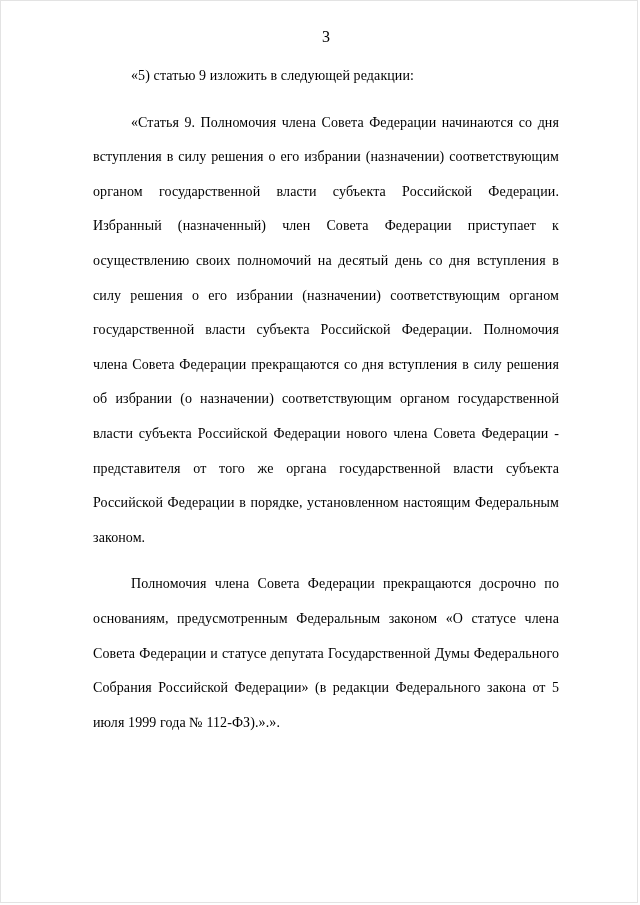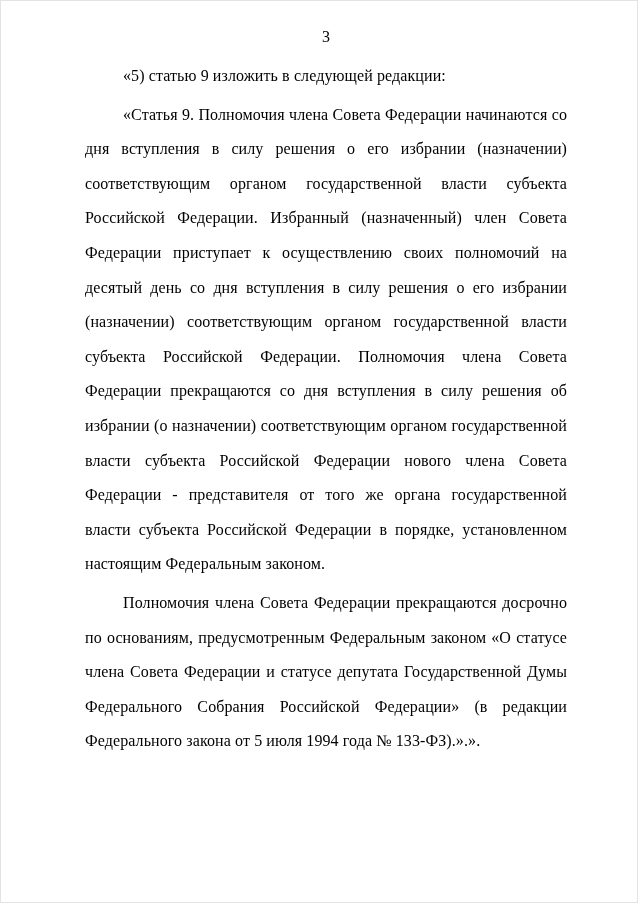--- a/index.html
+++ b/index.html
@@ -21,37 +21,37 @@
   .content {
     padding: 26px 66px 0 80px;
   }
   .page-number {
     text-align: center;
     font-size: 16px;
     line-height: 20px;
     margin: 0 0 12px 0;
   }
   p.para {
-    margin: 4px;
-    font-size: 16px;
+    margin: 12px;
+    font-size: 14px;
     line-height: 34.6px;
     text-align: justify;
     text-indent: 38px;
     letter-spacing: 0.1px;
   }
   p.para b {
     font-weight: normal;
   }
 </style>
 </head>
 <body>
 
 <div class="page">
   <div class="content">
     <div class="page-number">3</div>
 
     <p class="para"><span>«5) статью 9 изложить в следующей редакции:</span></p>
 
     <p class="para"><b>«Статья 9.</b><span> Полномочия члена Совета Федерации начинаются со дня вступления в силу решения о его избрании (назначении) соответствующим органом государственной власти субъекта Российской Федерации. Избранный (назначенный) член Совета Федерации приступает к осуществлению своих полномочий на десятый день со дня вступления в силу решения о его избрании (назначении) соответствующим органом государственной власти субъекта Российской Федерации. Полномочия члена Совета Федерации прекращаются со дня вступления в силу решения об избрании (о назначении) соответствующим органом государственной власти субъекта Российской Федерации нового члена Совета Федерации - представителя от того же органа государственной власти субъекта Российской Федерации в порядке, установленном настоящим Федеральным законом.</span></p>
 
-    <p class="para"><span>Полномочия члена Совета Федерации прекращаются досрочно по основаниям, предусмотренным Федеральным законом «О статусе члена Совета Федерации и статусе депутата Государственной Думы Федерального Собрания Российской Федерации» (в редакции Федерального закона от 5 июля 1994 года № 133-ФЗ).».».</span></p>
+    <p class="para"><span>Полномочия члена Совета Федерации прекращаются досрочно по основаниям, предусмотренным Федеральным законом «О статусе члена Совета Федерации и статусе депутата Государственной Думы Федерального Собрания Российской Федерации» (в редакции Федерального закона от 5 июля 1999 года № 112-ФЗ).».».</span></p>
   </div>
 </div>
 
 </body></html>

